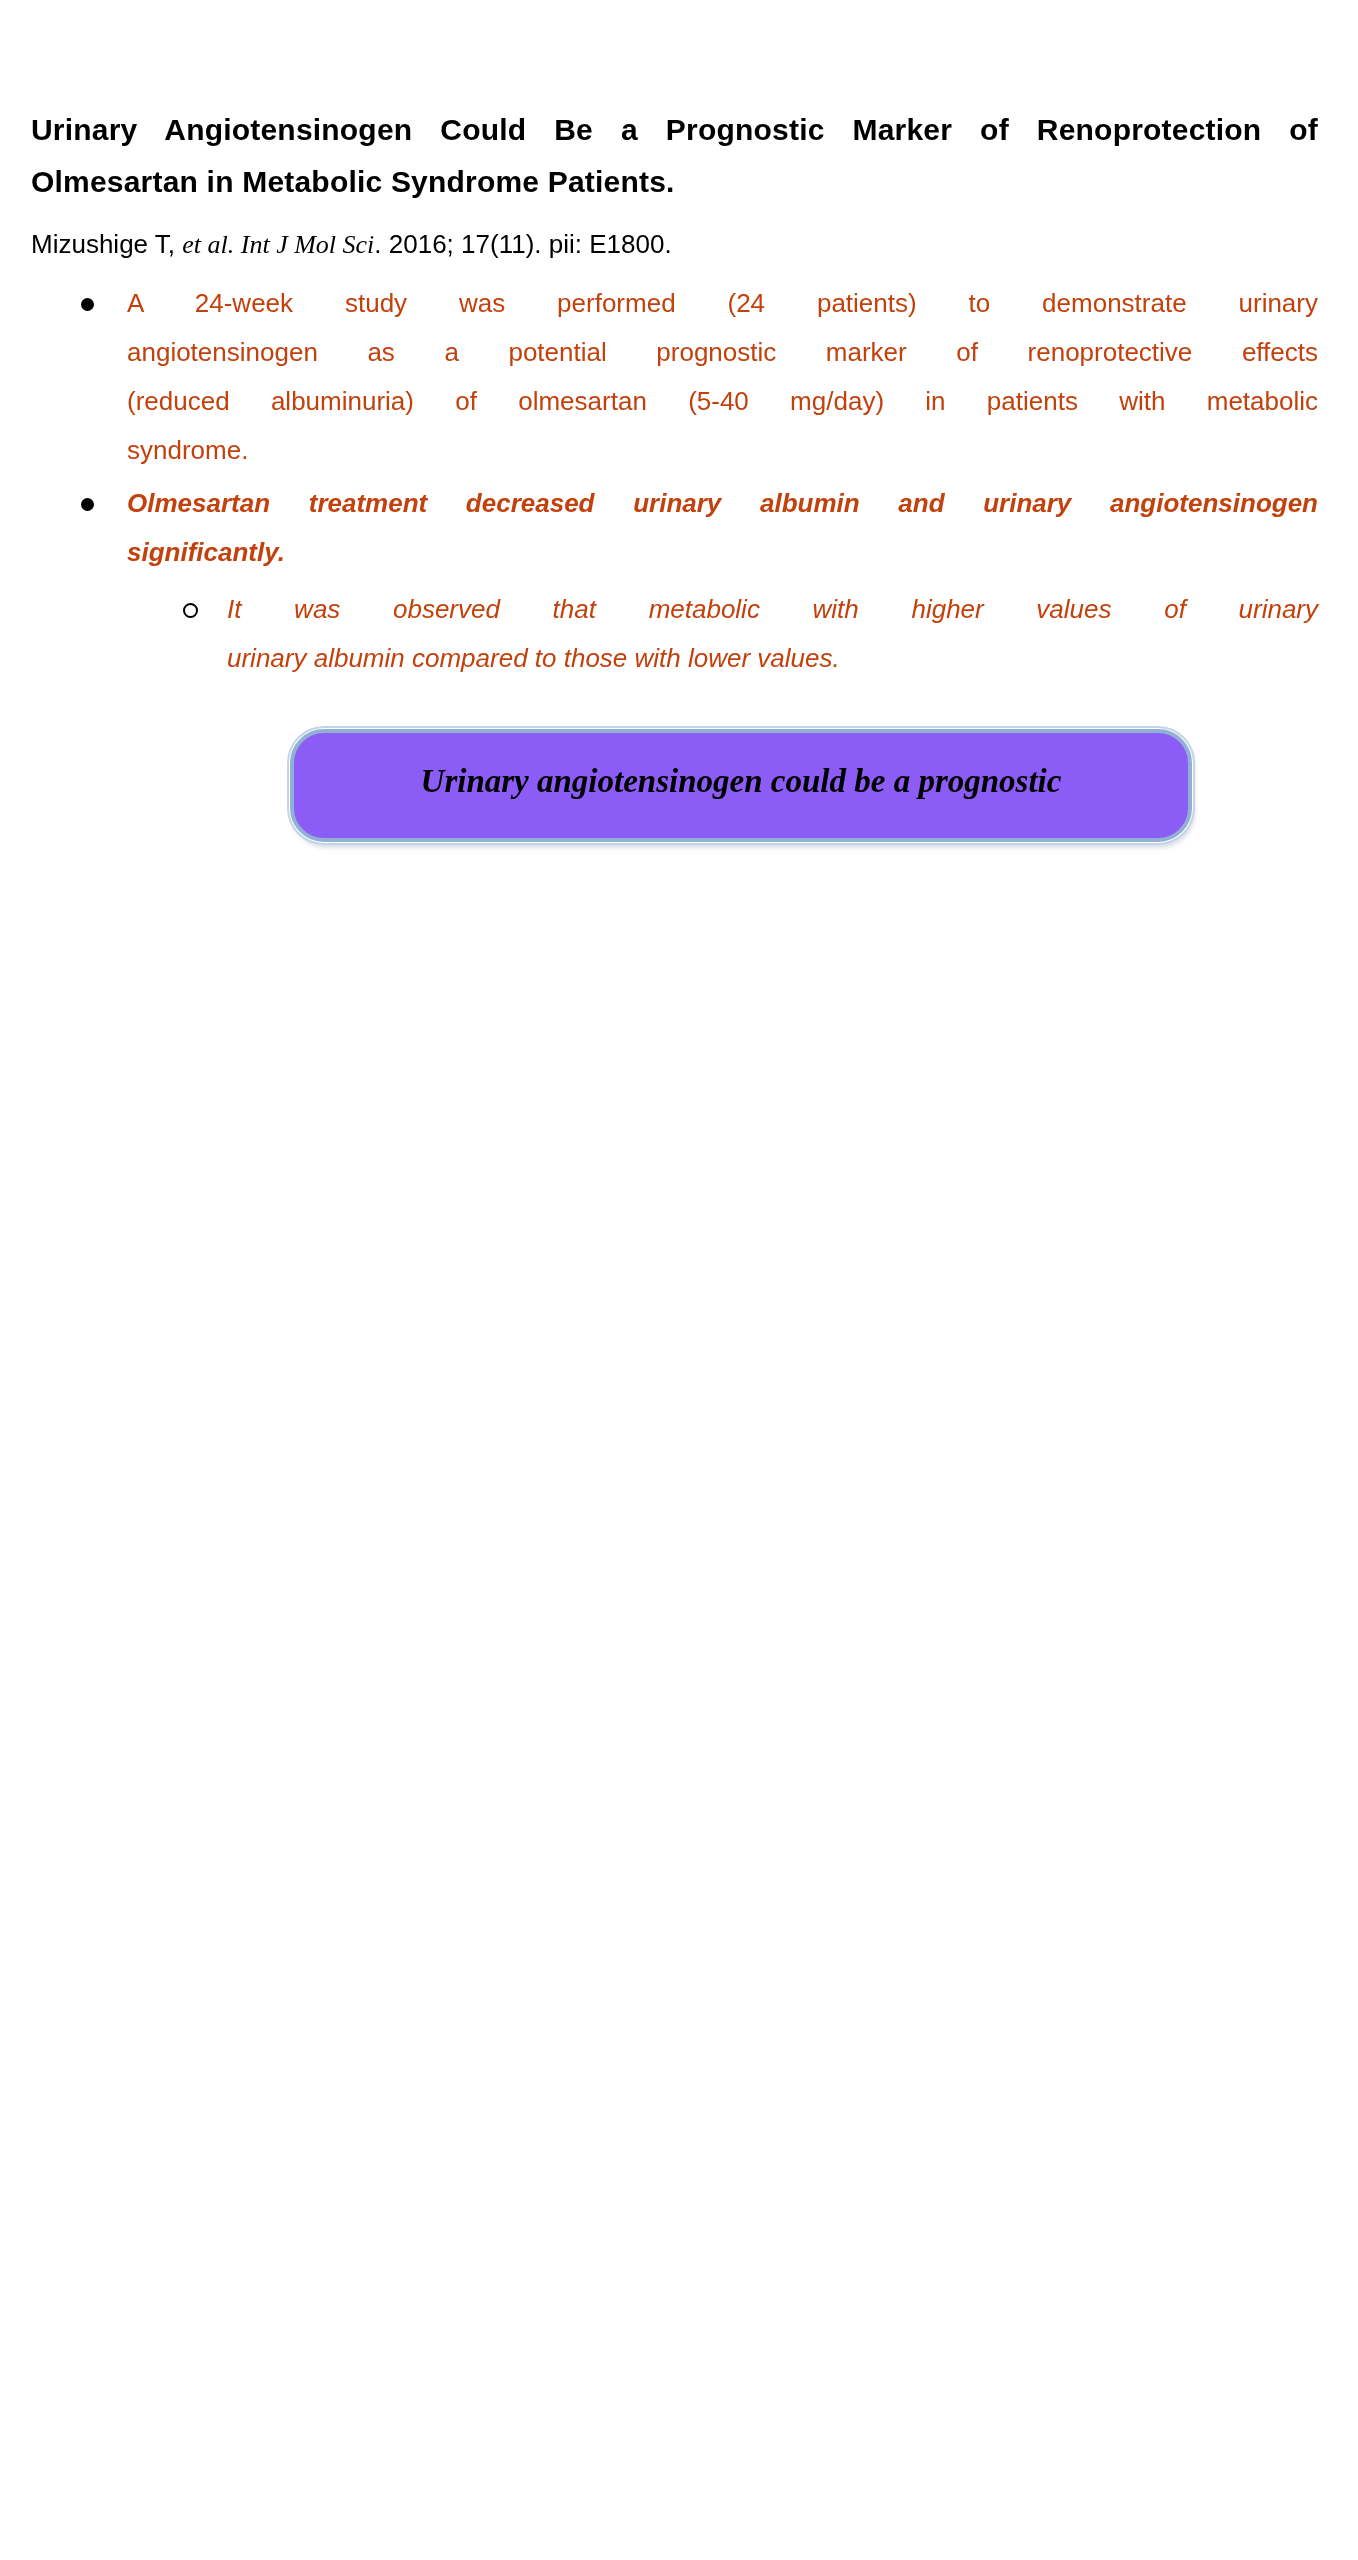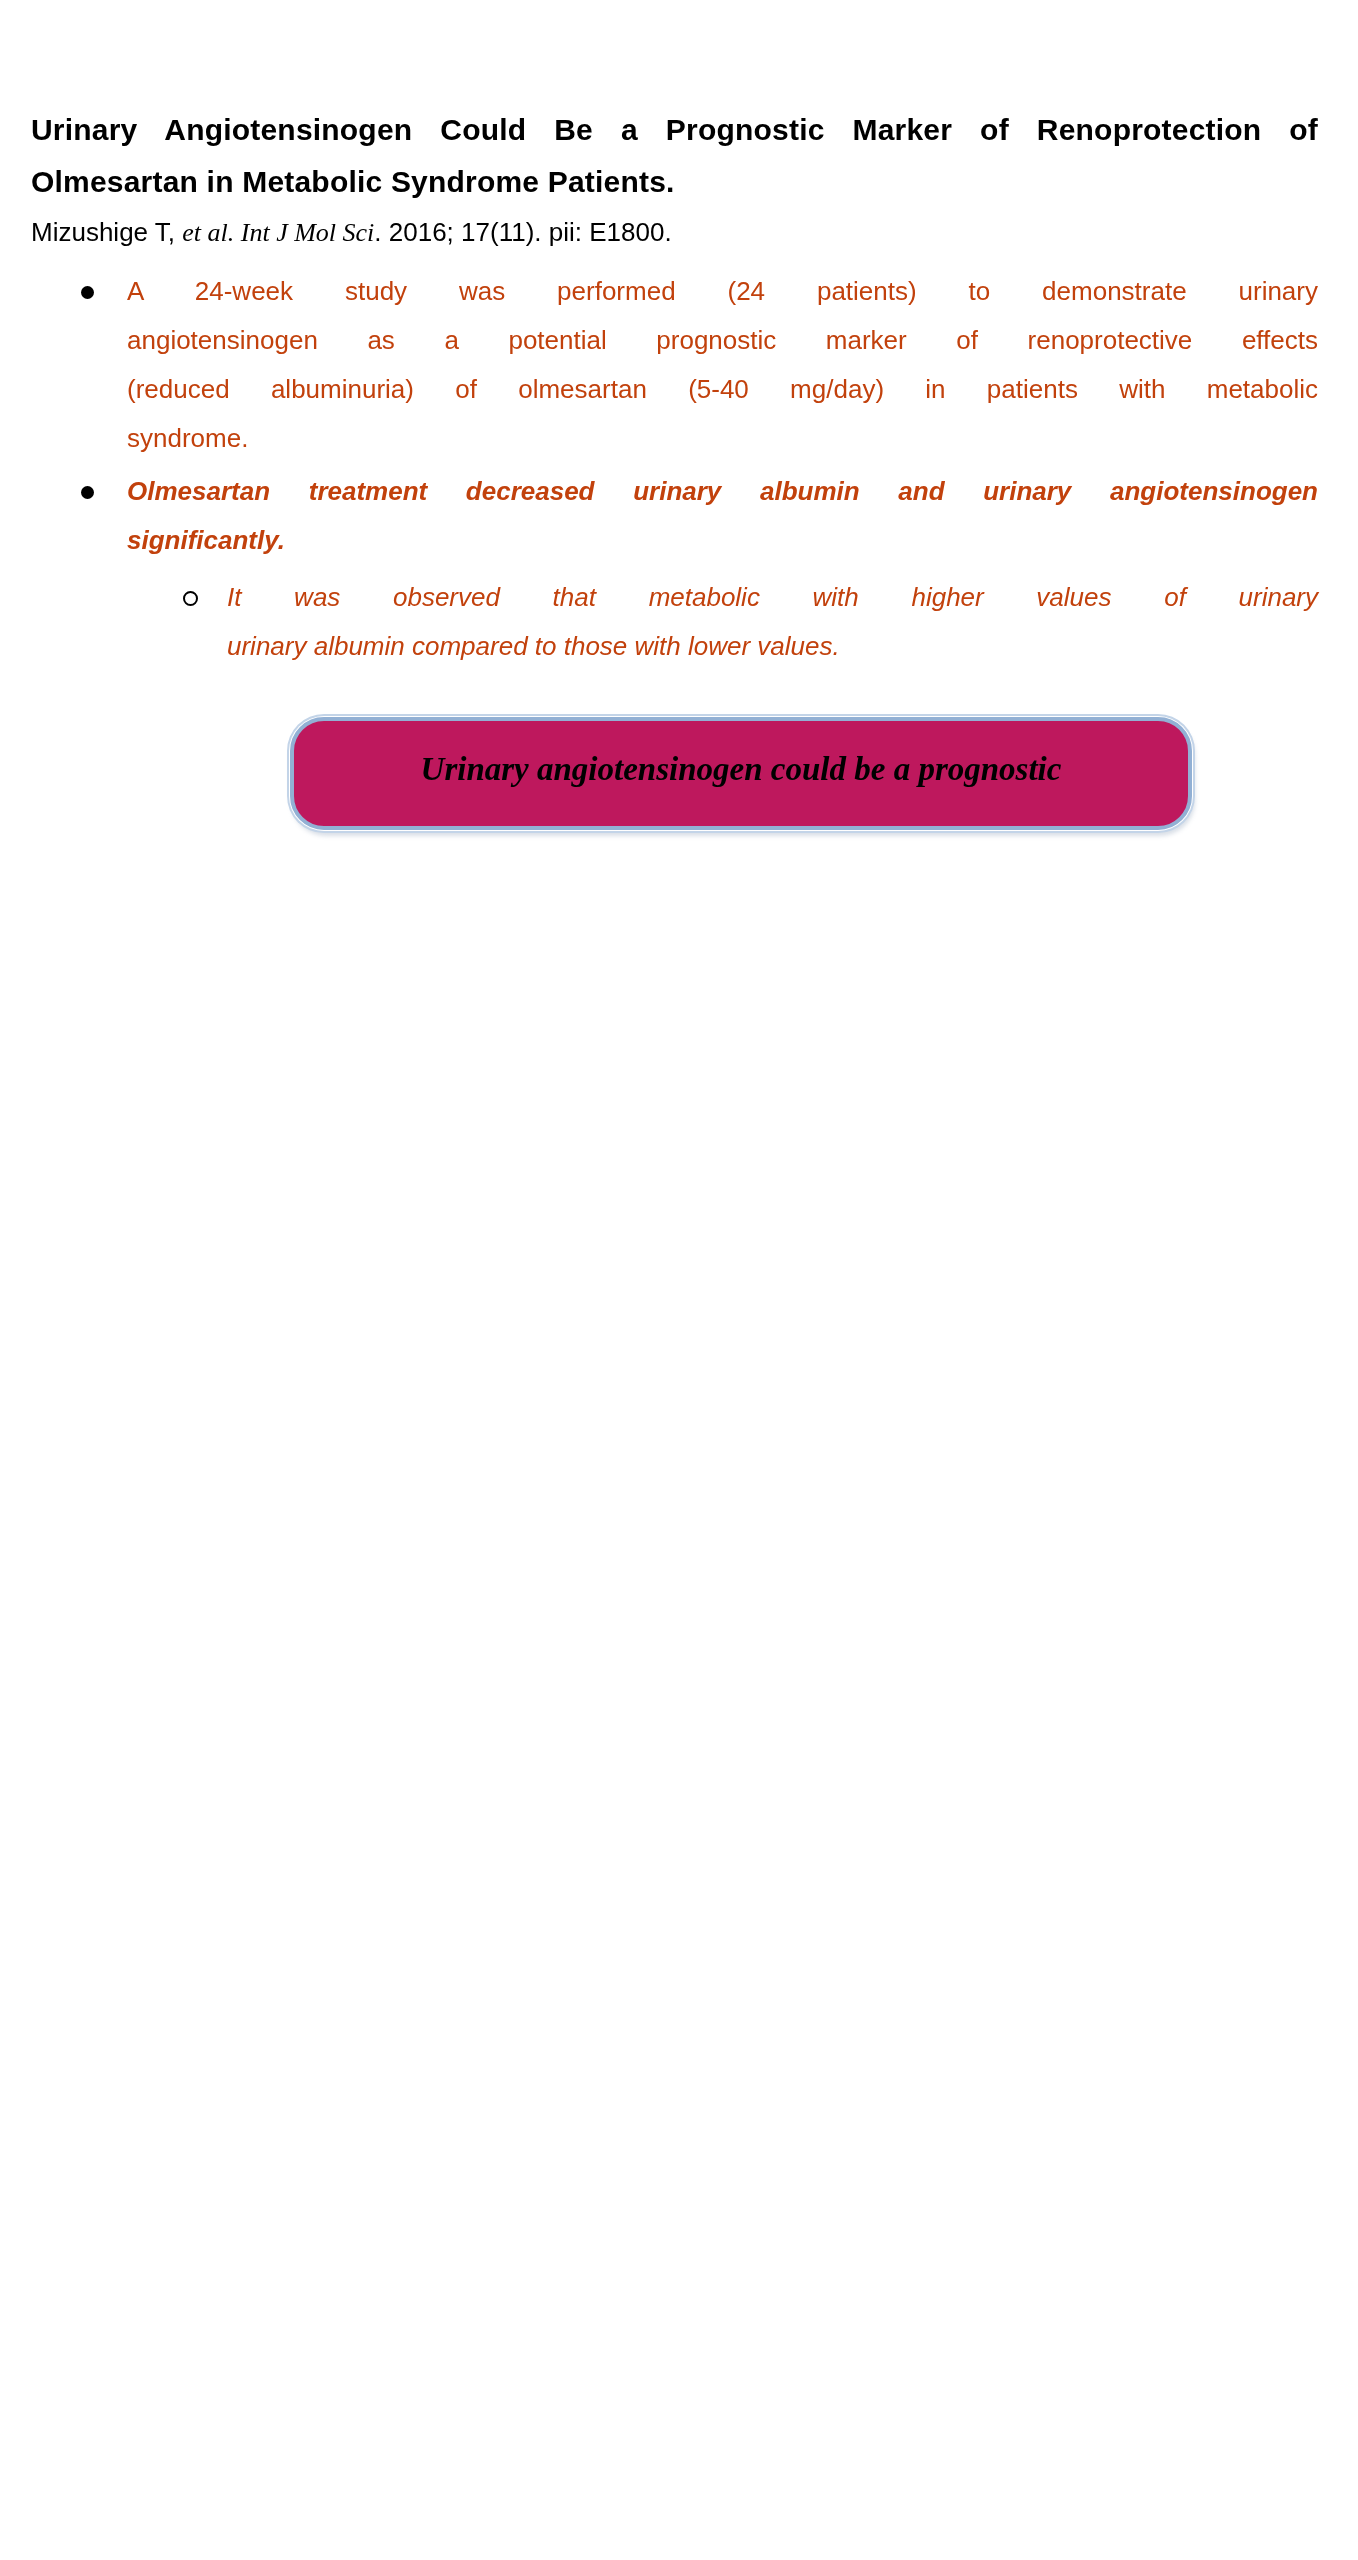--- a/index.html
+++ b/index.html
@@ -21,21 +21,21 @@
     font-size: 30px;
     font-weight: 700;
     line-height: 52px;
     color: #000000;
     letter-spacing: 0.2px;
   }
   .title > div { text-align: justify; text-align-last: justify; }
   .title > div:last-child { text-align-last: left; }
   
   .citation {
-    margin-top: 6px;
+    margin-top: 18px;
     font-size: 26px;
     line-height: 36px;
     color: #000000;
   }
   .citation .it {
     font-family: "Liberation Serif", serif;
     font-style: italic;
   }
   
   .bullet-list { margin-top: 16px; }
@@ -71,21 +71,21 @@
     box-sizing: border-box;
     margin: 46px 0 0 259px;
     width: 902px;
     border: 4px solid #92b0d4;
     border-radius: 34px;
     box-shadow:
       0 0 0 1px #ffffff,
       0 0 0 3px #c3d4e8,
       2px 5px 4px 1px rgba(130, 150, 175, 0.30);
     padding: 24px 30px 32px;
-    background: #be185d;
+    background: #8b5cf6;
   }
   .callout-lines {
     font-family: "Liberation Serif", serif;
     font-style: italic;
     font-weight: 700;
     font-size: 33px;
     line-height: 49px;
     color: #000000;
   }
   .callout-lines > div { text-align: center; }

